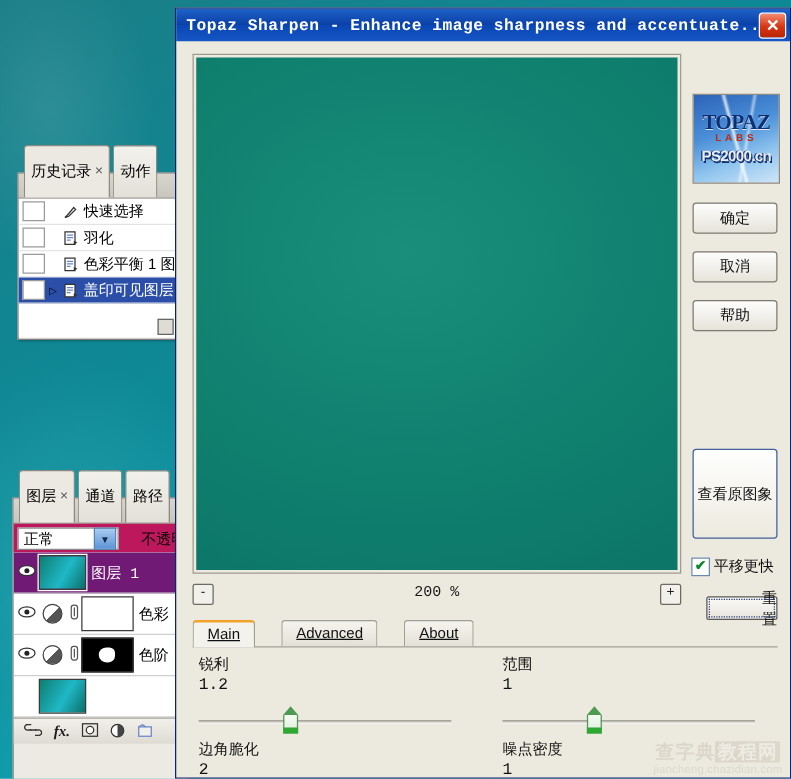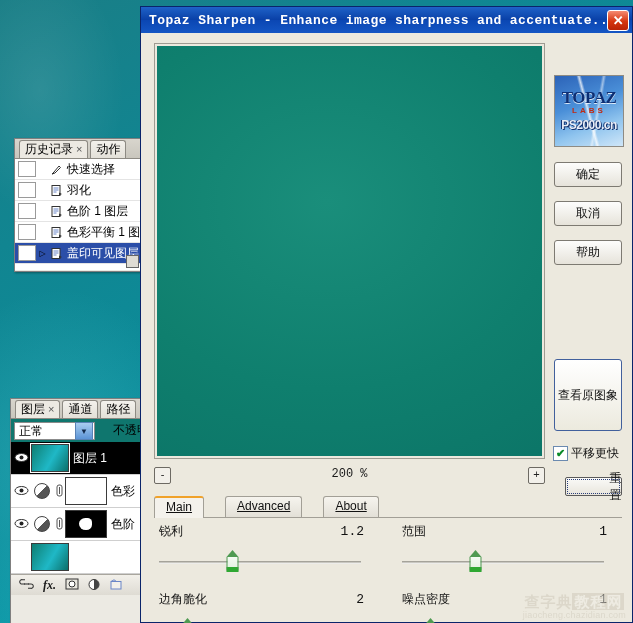--- a/index.html
+++ b/index.html
@@ -32,21 +32,21 @@
   }
   #history-panel { left: 14px; top: 138px; width: 128px; height: 132px; }
   .panel-tabstrip {
     height: 19px;
     background: linear-gradient(#d8d5cd, #c9c6bd);
     border-bottom: 1px solid #8d8a83;
     display: flex; align-items: flex-end; padding-left: 4px;
   }
   .panel-tab {
     height: 17px; line-height: 17px;
-    padding: 0 5px;
+    padding: 12px 5px;
     margin-right: 2px;
     font-size: 12px;
     border: 1px solid #8d8a83;
     border-bottom: none;
     border-radius: 3px 3px 0 0;
     background: linear-gradient(#f3f1ec, #e3e0d8);
     white-space: nowrap;
     display: flex; align-items: center; gap: 3px;
   }
   .panel-tab.active { background: #ece9e2; }
@@ -74,22 +74,22 @@
   }
   .hist-bottom-icon {
     position: absolute; right: 4px; bottom: 2px;
     width: 11px; height: 11px;
     border: 1px solid #666; background: #dfdcd4;
   }
 
   
   #layers-panel { left: 10px; top: 398px; width: 140px; height: 225px; }
   .mode-row {
-    display: flex; align-items: flex-start; gap: 18px;
-    padding: 3px 2px 2px 3px; background: #0f766e;
+    display: flex; align-items: flex-end; gap: 18px;
+    padding: 3px 2px 2px 3px; background: #be185d;
   }
   .mode-select {
     width: 82px; height: 18px;
     border: 1px solid #8b8b8b; background: #fff;
     display: flex; align-items: center; justify-content: space-between;
     font-size: 12px; padding-left: 4px; box-sizing: border-box;
   }
   .mode-arrow {
     width: 16px; height: 16px; margin-right: 1px;
     background: linear-gradient(#a9cdf0, #5c94d6);
@@ -102,21 +102,21 @@
     display: flex; align-items: center; gap: 5px;
     padding: 2px 3px 3px 3px; font-size: 12px;
     background: #eceae3; white-space: nowrap;
   }
   .layers-list { background: #fff; }
   .layer-row {
     display: flex; align-items: center;
     height: 32px; border-bottom: 1px solid #cfcfcf;
     font-size: 12px; white-space: nowrap;
   }
-  .layer-row.selected { background: #000000; color: #fff; }
+  .layer-row.selected { background: #701a75; color: #fff; font-family: Liberation Mono, monospace; }
   .eye-cell { width: 20px; flex: none; text-align: center; font-size: 11px; }
   .adj-icon {
     width: 14px; height: 14px; border-radius: 50%;
     background: linear-gradient(135deg,#fff 0 50%, #555 50% 100%);
     border: 1px solid #444; margin: 0 3px; flex: none;
   }
   .link-icon { width: 12px; flex: none; text-align: center; font-size: 10px; }
   .thumb {
     width: 36px; height: 26px; border: 1px solid #3b3b3b; flex: none;
     margin-right: 4px;
@@ -314,20 +314,21 @@
   }
   .slider-cell { position: absolute; width: 212px; }
   .sc-r0 { left: 0; top: 0; }
   .sc-r1 { left: 243px; top: 0; }
   .sc-r2 { left: 0; top: 68px; }
   .sc-r3 { left: 243px; top: 68px; }
   .slider-head {
     display: flex; justify-content: space-between; align-items: baseline;
     font-size: 12px; color: #111;
     padding: 0 2px 0 5px;
+    flex-direction: column;
   }
   .slider-val { font-family: "Liberation Mono", monospace; font-size: 13px; }
   .slider-track-wrap {
     position: relative; height: 26px; margin-top: 10px;
   }
   .slider-track {
     position: absolute; left: 5px; right: 5px; top: 11px;
     height: 2px;
     background: linear-gradient(#b7b5ac,#ffffff);
     border-top: 1px solid #a5a39a;
@@ -399,32 +400,20 @@
       <span class="hist-check"></span>
       <span class="hist-arrow"></span>
       <span class="hist-icon">
         <svg width="13" height="13" viewBox="0 0 13 13">
             <rect x="2" y="1.5" width="8" height="10" fill="#fff" stroke="#333"></rect>
             <path d="M3.5 4h5M3.5 6h5M3.5 8h3" stroke="#6a86c8" stroke-width="1"></path>
             <path d="M9 8.5 L12 10 L9 11.5 Z" fill="#333"></path>
           </svg>
       </span>
       <span class="hist-label">羽化</span>
-    </div>
-    <div class="history-row">
-      <span class="hist-check"></span>
-      <span class="hist-arrow"></span>
-      <span class="hist-icon">
-        <svg width="13" height="13" viewBox="0 0 13 13">
-            <rect x="2" y="1.5" width="8" height="10" fill="#fff" stroke="#333"></rect>
-            <path d="M3.5 4h5M3.5 6h5M3.5 8h3" stroke="#6a86c8" stroke-width="1"></path>
-            <path d="M9 8.5 L12 10 L9 11.5 Z" fill="#333"></path>
-          </svg>
-      </span>
-      <span class="hist-label">色阶 1 图层</span>
     </div>
     <div class="history-row">
       <span class="hist-check"></span>
       <span class="hist-arrow"></span>
       <span class="hist-icon">
         <svg width="13" height="13" viewBox="0 0 13 13">
             <rect x="2" y="1.5" width="8" height="10" fill="#fff" stroke="#333"></rect>
             <path d="M3.5 4h5M3.5 6h5M3.5 8h3" stroke="#6a86c8" stroke-width="1"></path>
             <path d="M9 8.5 L12 10 L9 11.5 Z" fill="#333"></path>
           </svg>

